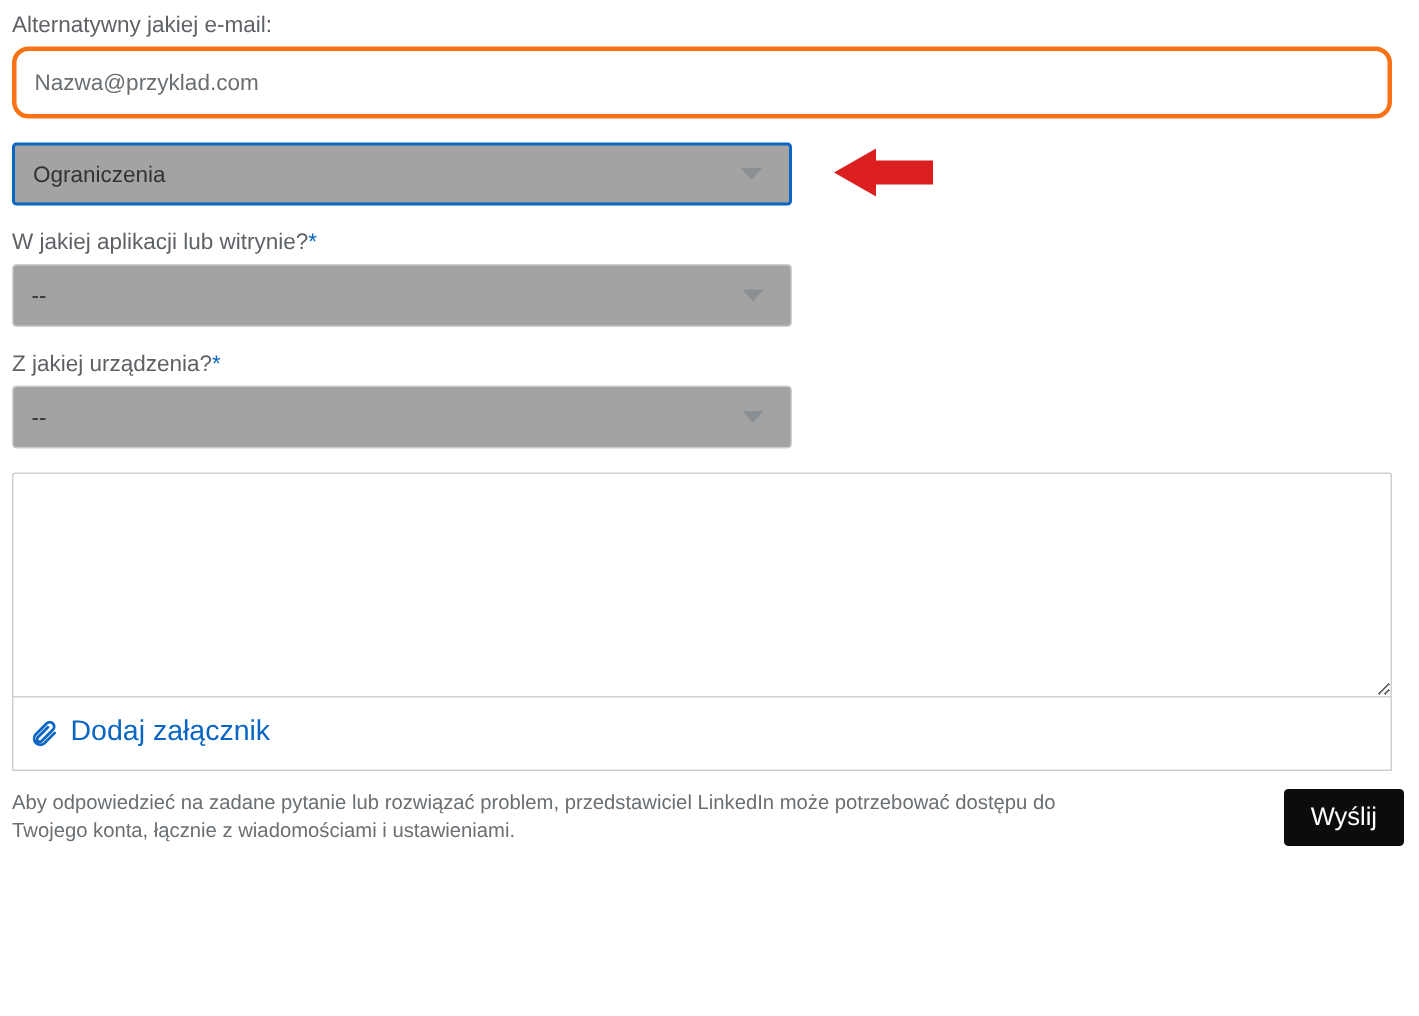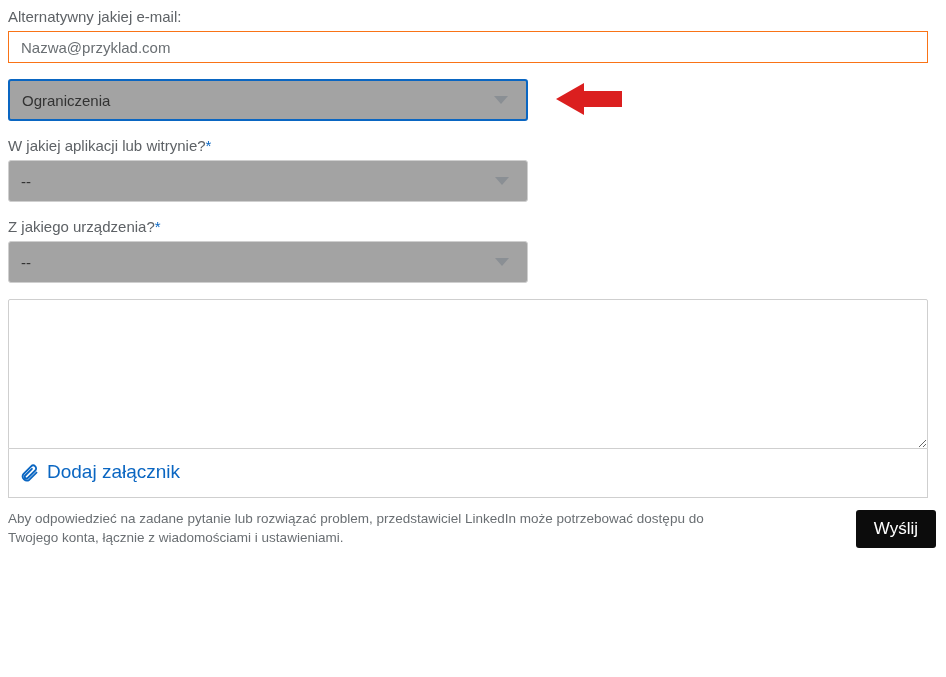--- a/index.html
+++ b/index.html
@@ -13,23 +13,23 @@
     .form-group { margin-bottom: 16px; }
     .label {
       font-size: 15px;
       color: #5e6266;
       margin-bottom: 6px;
       display: block;
     }
     .required { color: #0a66c2; }
     .text-input {
       width: 920px;
-      height: 32px;
-      border: 1px solid #f97316;
-      border-radius: 0;
+      height: 48px;
+      border: 3px solid #f97316;
+      border-radius: 11px;
       padding: 0 12px;
       font-size: 15px;
       color: #333;
       background: #fff;
     }
     .text-input::placeholder { color: #6a6f73; }
     .select-wrap {
       position: relative;
       width: 520px;
       height: 42px;
@@ -144,21 +144,21 @@
     <span>W jakiej aplikacji lub witrynie?</span><span class="required">*</span>
   </label>
   <div class="select-wrap">
     <span class="select-value">--</span>
     <span class="caret"></span>
   </div>
 </div>
 
 <div class="form-group">
   <label class="label">
-    <span>Z jakiego urządzenia?</span><span class="required">*</span>
+    <span>Z jakiej urządzenia?</span><span class="required">*</span>
   </label>
   <div class="select-wrap">
     <span class="select-value">--</span>
     <span class="caret"></span>
   </div>
 </div>
 
 <div class="form-group" style="margin-bottom:0;">
   <textarea class="textarea" style=""></textarea>
   <div class="attach-row">

